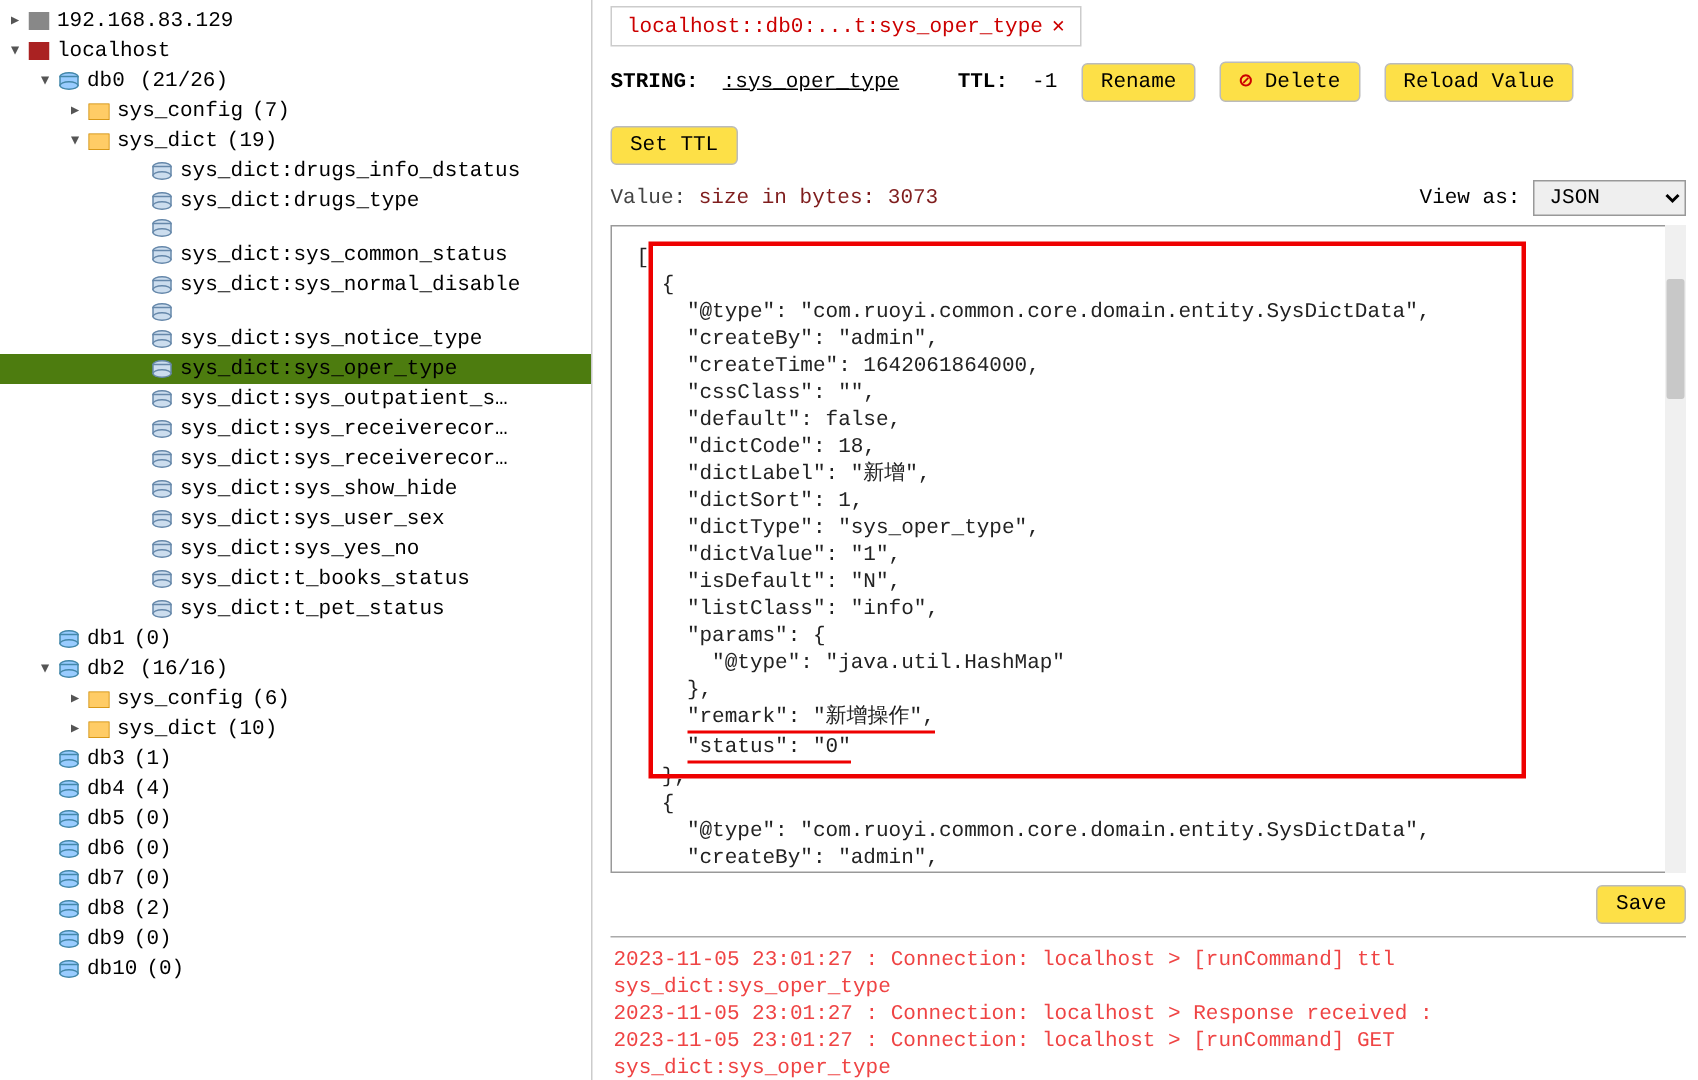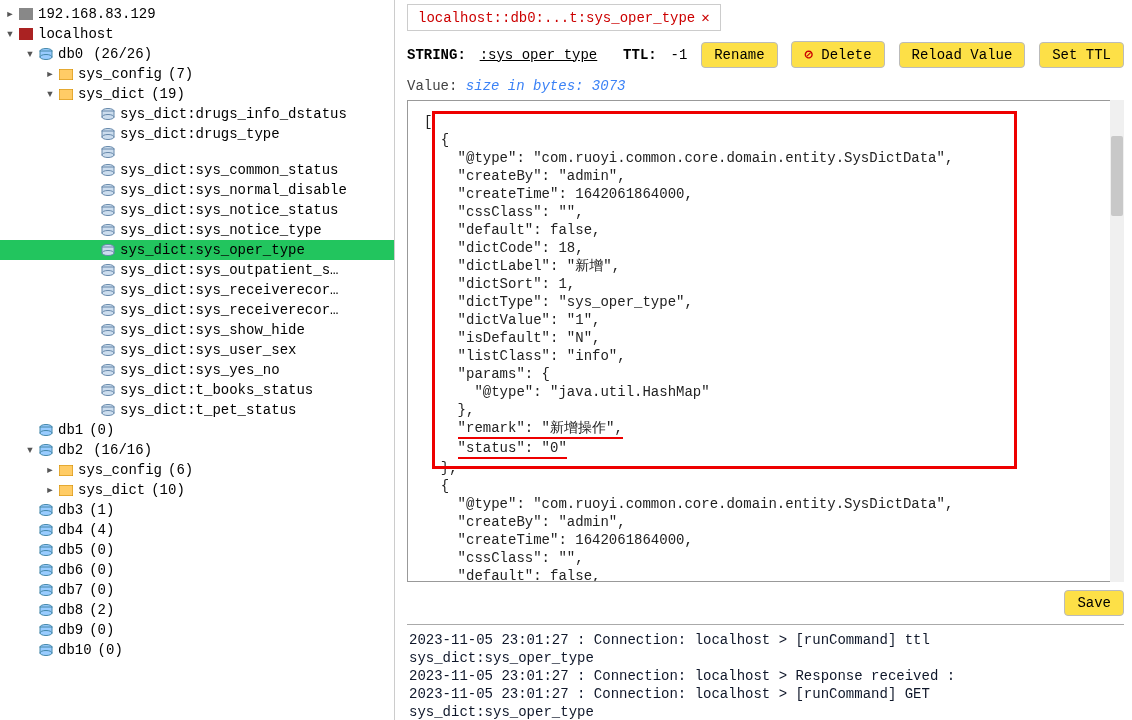--- a/index.html
+++ b/index.html
@@ -1,44 +1,44 @@
 <!DOCTYPE html>
 <html><head>
 <meta charset="utf-8">
 <style>
 * { box-sizing: border-box; margin: 0; padding: 0; font-family: "Courier New", monospace; font-size: 14px; }
 body { display: flex; width: 1132px; height: 720px; background: #fff; color: #000; overflow: hidden; }
 .sidebar { width: 395px; height: 100%; overflow-y: auto; border-right: 1px solid #ccc; padding: 4px 0; }
 .tree-item { display: flex; align-items: center; white-space: nowrap; padding: 1px 0 1px 6px; cursor: pointer; line-height: 18px; }
-.tree-item.selected { background: #22c55e; }
+.tree-item.selected { background: #4d7c0f; }
 .indent-0 { padding-left: 4px; }
 .indent-1 { padding-left: 24px; }
 .indent-2 { padding-left: 44px; }
 .indent-4 { padding-left: 100px; }
 .toggle { width: 12px; display: inline-block; text-align: center; color: #555; margin-right: 2px; }
 .icon { width: 16px; height: 14px; display: inline-flex; align-items: center; justify-content: center; margin-right: 4px; }
 .main { flex: 1; display: flex; flex-direction: column; padding-left: 12px; padding-right: 8px; height: 100%; }
 .tab-bar { display: flex; align-items: center; padding-top: 4px; }
 .tab { border: 1px solid #ccc; padding: 4px 10px; color: #c00; display: flex; align-items: center; gap: 6px; }
 .tab .close { color: #c00; font-weight: bold; cursor: pointer; }
-.toolbar { display: flex; align-items: center; gap: 4px; padding: 10px 0; flex-wrap: wrap; justify-content: space-between; }
+.toolbar { display: flex; align-items: center; gap: 16px; padding: 10px 0; flex-wrap: wrap; }
 .toolbar .label { font-weight: bold; }
 .toolbar .keyname { text-decoration: underline; }
 .btn { border: 1px solid #bbb; background: #fde047; padding: 4px 12px; border-radius: 4px; cursor: pointer; font-family: inherit; }
 .del-icon { color: #c00; font-weight: bold; }
 .value-bar { display: flex; align-items: center; justify-content: space-between; padding-bottom: 6px; }
 .value-left { color: #444; }
-.value-left .size { color: #3b82f6; font-style: italic; }
+.value-left .size { color: #7f1d1d; }
 .viewas select { font-family: inherit; font-size: 14px; padding: 2px 40px 2px 6px; border: 1px solid #999; }
 .editor-wrap { position: relative; flex: 1; min-height: 0; display: flex; flex-direction: column; }
 .editor { flex: 1; border: 1px solid #999; padding: 12px 16px; font-family: "Courier New", monospace; white-space: pre; overflow: auto; position: relative; line-height: 18px; color: #222; }
 .highlight-box { position: absolute; border: 3px solid #e00; left: 24px; top: 10px; width: 585px; height: 358px; pointer-events: none; }
 .underline-red { border-bottom: 2px solid #e00; display: inline-block; }
 .save-row { display: flex; justify-content: flex-end; padding: 8px 0; }
-.log-area { border-top: 1px solid #aaa; padding: 6px 2px; color: #0f172a; line-height: 18px; font-family: "Courier New", monospace; height: 96px; overflow: hidden; }
+.log-area { border-top: 1px solid #aaa; padding: 6px 2px; color: #ef4444; line-height: 18px; font-family: "Courier New", monospace; height: 96px; overflow: hidden; }
 .scrollbar-v { position: absolute; right: 0; top: 0; width: 14px; height: 100%; background: #f0f0f0; }
 .scrollbar-thumb { position: absolute; right: 1px; top: 36px; width: 12px; height: 80px; background: #c8c8c8; border-radius: 2px; }
 </style>
 </head>
 <body>
 
 <div class="sidebar">
   <div class="tree-item indent-0">
     <span class="toggle">▸</span>
     <span class="icon">
@@ -60,21 +60,21 @@
   <div class="tree-item indent-1">
     <span class="toggle">▾</span>
     <span class="icon">
         <svg width="14" height="12">
           <ellipse cx="7" cy="3" rx="6" ry="2.5" fill="#9cf" stroke="#48a"></ellipse>
           <rect x="1" y="3" width="12" height="6" fill="#9cf" stroke="#48a"></rect>
           <ellipse cx="7" cy="9" rx="6" ry="2.5" fill="#9cf" stroke="#48a"></ellipse>
         </svg>
       </span>
     <span>db0</span>
-    <span style="margin-left:10px">(26/26)</span>
+    <span style="margin-left:10px">(21/26)</span>
   </div>
   <div class="tree-item indent-2">
     <span class="toggle">▸</span>
     <span class="icon">
         <svg width="14" height="11">
           <rect width="14" height="11" fill="#fc6" stroke="#c80"></rect>
         </svg>
       </span>
     <span>sys_config</span>
     <span style="margin-left:6px">(7)</span>
@@ -140,21 +140,20 @@
         <span>sys_dict:sys_normal_disable</span>
       </div>
       <div class="tree-item indent-4">
         <span class="icon">
           <svg width="14" height="12">
             <ellipse cx="7" cy="3" rx="6" ry="2.5" fill="#cde" stroke="#68a"></ellipse>
             <rect x="1" y="3" width="12" height="6" fill="#cde" stroke="#68a"></rect>
             <ellipse cx="7" cy="9" rx="6" ry="2.5" fill="#cde" stroke="#68a"></ellipse>
           </svg>
         </span>
-        <span>sys_dict:sys_notice_status</span>
       </div>
       <div class="tree-item indent-4">
         <span class="icon">
           <svg width="14" height="12">
             <ellipse cx="7" cy="3" rx="6" ry="2.5" fill="#cde" stroke="#68a"></ellipse>
             <rect x="1" y="3" width="12" height="6" fill="#cde" stroke="#68a"></rect>
             <ellipse cx="7" cy="9" rx="6" ry="2.5" fill="#cde" stroke="#68a"></ellipse>
           </svg>
         </span>
         <span>sys_dict:sys_notice_type</span>
@@ -398,33 +397,37 @@
   <div class="tab-bar">
     <div class="tab">
       <span>localhost::db0:...t:sys_oper_type</span>
       <span class="close">✕</span>
     </div>
   </div>
 
   <div class="toolbar">
     <span class="label">STRING:</span>
     <span class="keyname">:sys_oper_type</span>
-    <span style="margin-left:12px" class="label">TTL:</span>
+    <span style="margin-left:23px" class="label">TTL:</span>
     <span>-1</span>
     <button class="btn">Rename</button>
     <button class="btn"><span class="del-icon">⊘</span> <span>Delete</span></button>
     <button class="btn">Reload Value</button>
     <button class="btn">Set TTL</button>
   </div>
 
   <div class="value-bar">
     <div class="value-left">
       <span>Value:</span>
       <span class="size">size in bytes:</span>
       <span class="size">3073</span>
+    </div>
+    <div class="viewas">
+      <span>View as:</span>
+      <select><option>JSON</option></select>
     </div>
   </div>
 
   <div class="editor-wrap">
     <div class="editor"><span>[</span>
 <span>  {</span>
 <span>    "@type": "com.ruoyi.common.core.domain.entity.SysDictData",</span>
 <span>    "createBy": "admin",</span>
 <span>    "createTime": 1642061864000,</span>
 <span>    "cssClass": "",</span>

